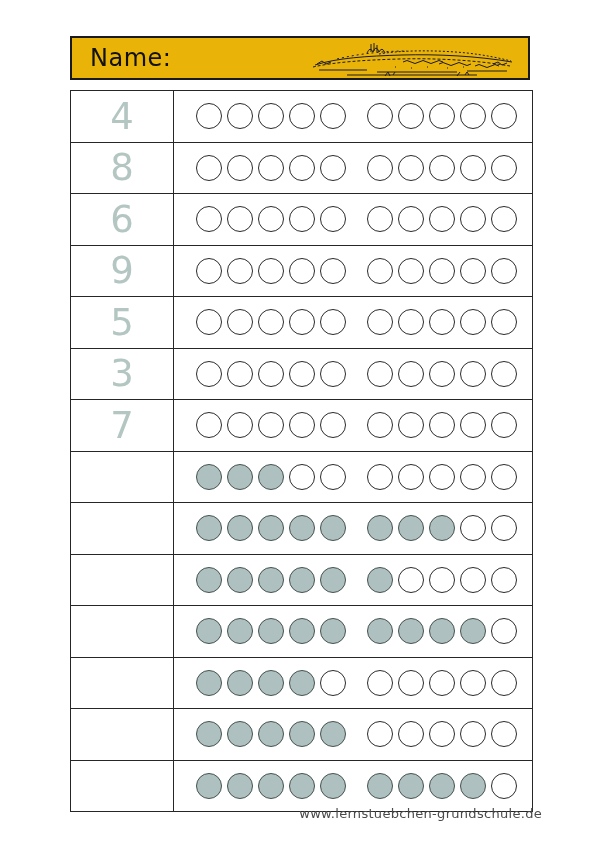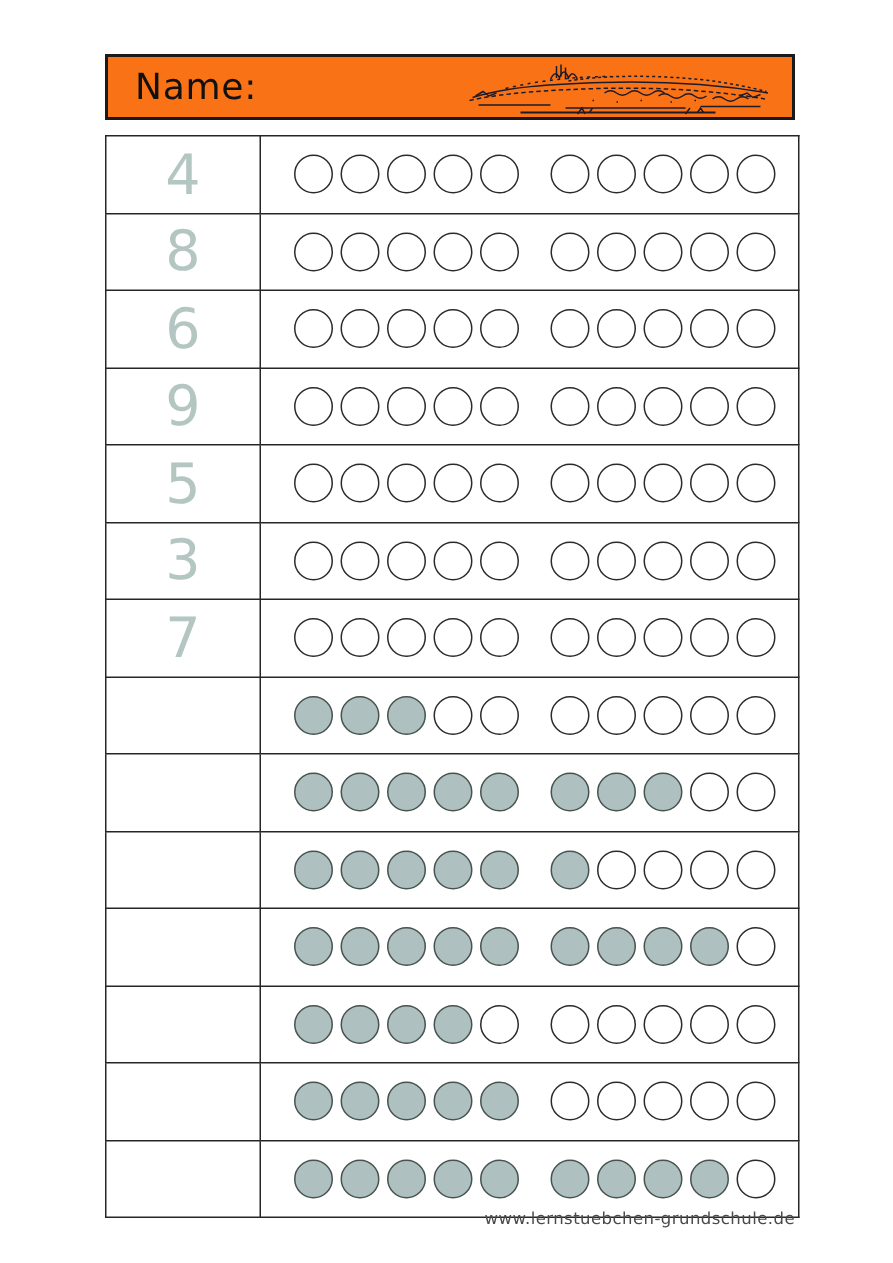--- a/index.html
+++ b/index.html
@@ -17,21 +17,21 @@
 
   
   #name-box {
     position: absolute;
     left: 70px;
     top: 36px;
     width: 460px;
     height: 44px;
     border: 2px solid #1a1a1a;
     box-sizing: border-box;
-    background: #f97316;
+    background: #eab308;
   }
   #name-label {
     position: absolute;
     left: 18px;
     top: 6px;
     font-size: 24px;
     letter-spacing: 0.5px;
     color: #111111;
     font-family: "DejaVu Sans", sans-serif;
     font-weight: 400;
@@ -100,26 +100,26 @@
     background: #ffffff;
   }
   .dot.filled {
     background: #aec0bf;
     border-color: #46534f;
   }
 
   
   #footer-credit {
     position: absolute;
-    left: 0;
+    left: 12px;
     top: 806px;
     width: 530px;
     text-align: right;
     font-family: "DejaVu Sans", sans-serif;
-    font-size: 11px;
+    font-size: 13px;
     color: #4a4a4a;
     letter-spacing: 0.3px;
   }
 </style>
 </head>
 <body>
 
 <div id="name-box">
   <span id="name-label">Name:</span>
   <svg id="name-doodle" viewBox="0 0 215 40" xmlns="http://www.w3.org/2000/svg">

